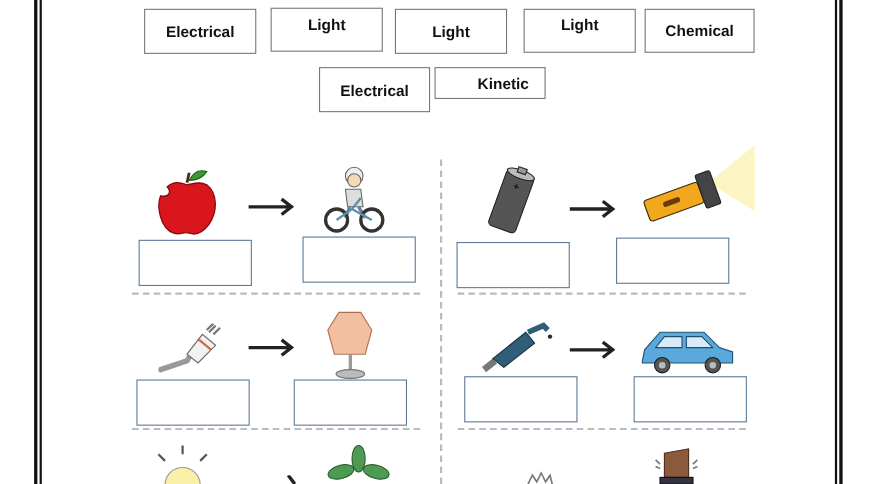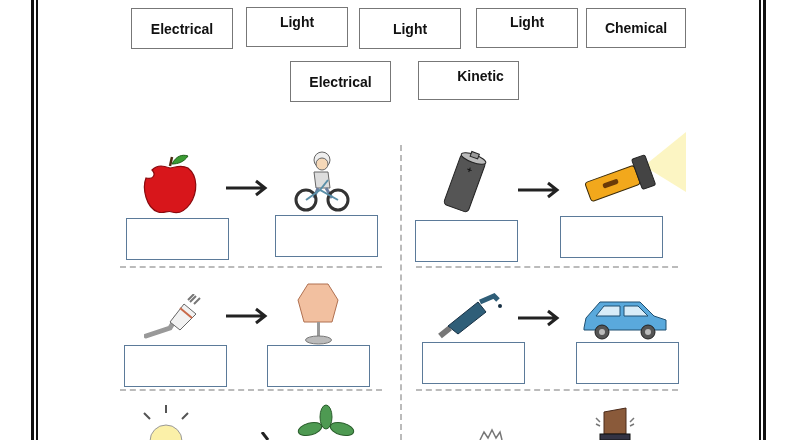--- a/index.html
+++ b/index.html
@@ -33,21 +33,21 @@
     </div>
   <div class="word" style="left:476px;top:8px;width:102px;height:40px;padding-top:5px;">
       <span>Light</span>
     </div>
   <div class="word" style="left:586px;top:8px;width:100px;height:40px;align-items:center;">
       <span>Chemical</span>
     </div>
   <div class="word" style="left:290px;top:61px;width:101px;height:41px;align-items:center;">
       <span>Electrical</span>
     </div>
-  <div class="word" style="left:418px;top:61px;width:101px;height:39px;padding-top:6px;padding-left:24px;">
+  <div class="word" style="left:395px;top:61px;width:101px;height:29px;padding-top:6px;padding-left:24px;">
       <span>Kinetic</span>
     </div>
 </div>
 
 <div class="vdash"></div>
 <div class="hdash" style="left:120px;top:266px;width:262px;"></div>
 <div class="hdash" style="left:416px;top:266px;width:262px;"></div>
 <div class="hdash" style="left:120px;top:389px;width:262px;"></div>
 <div class="hdash" style="left:416px;top:389px;width:262px;"></div>
 

